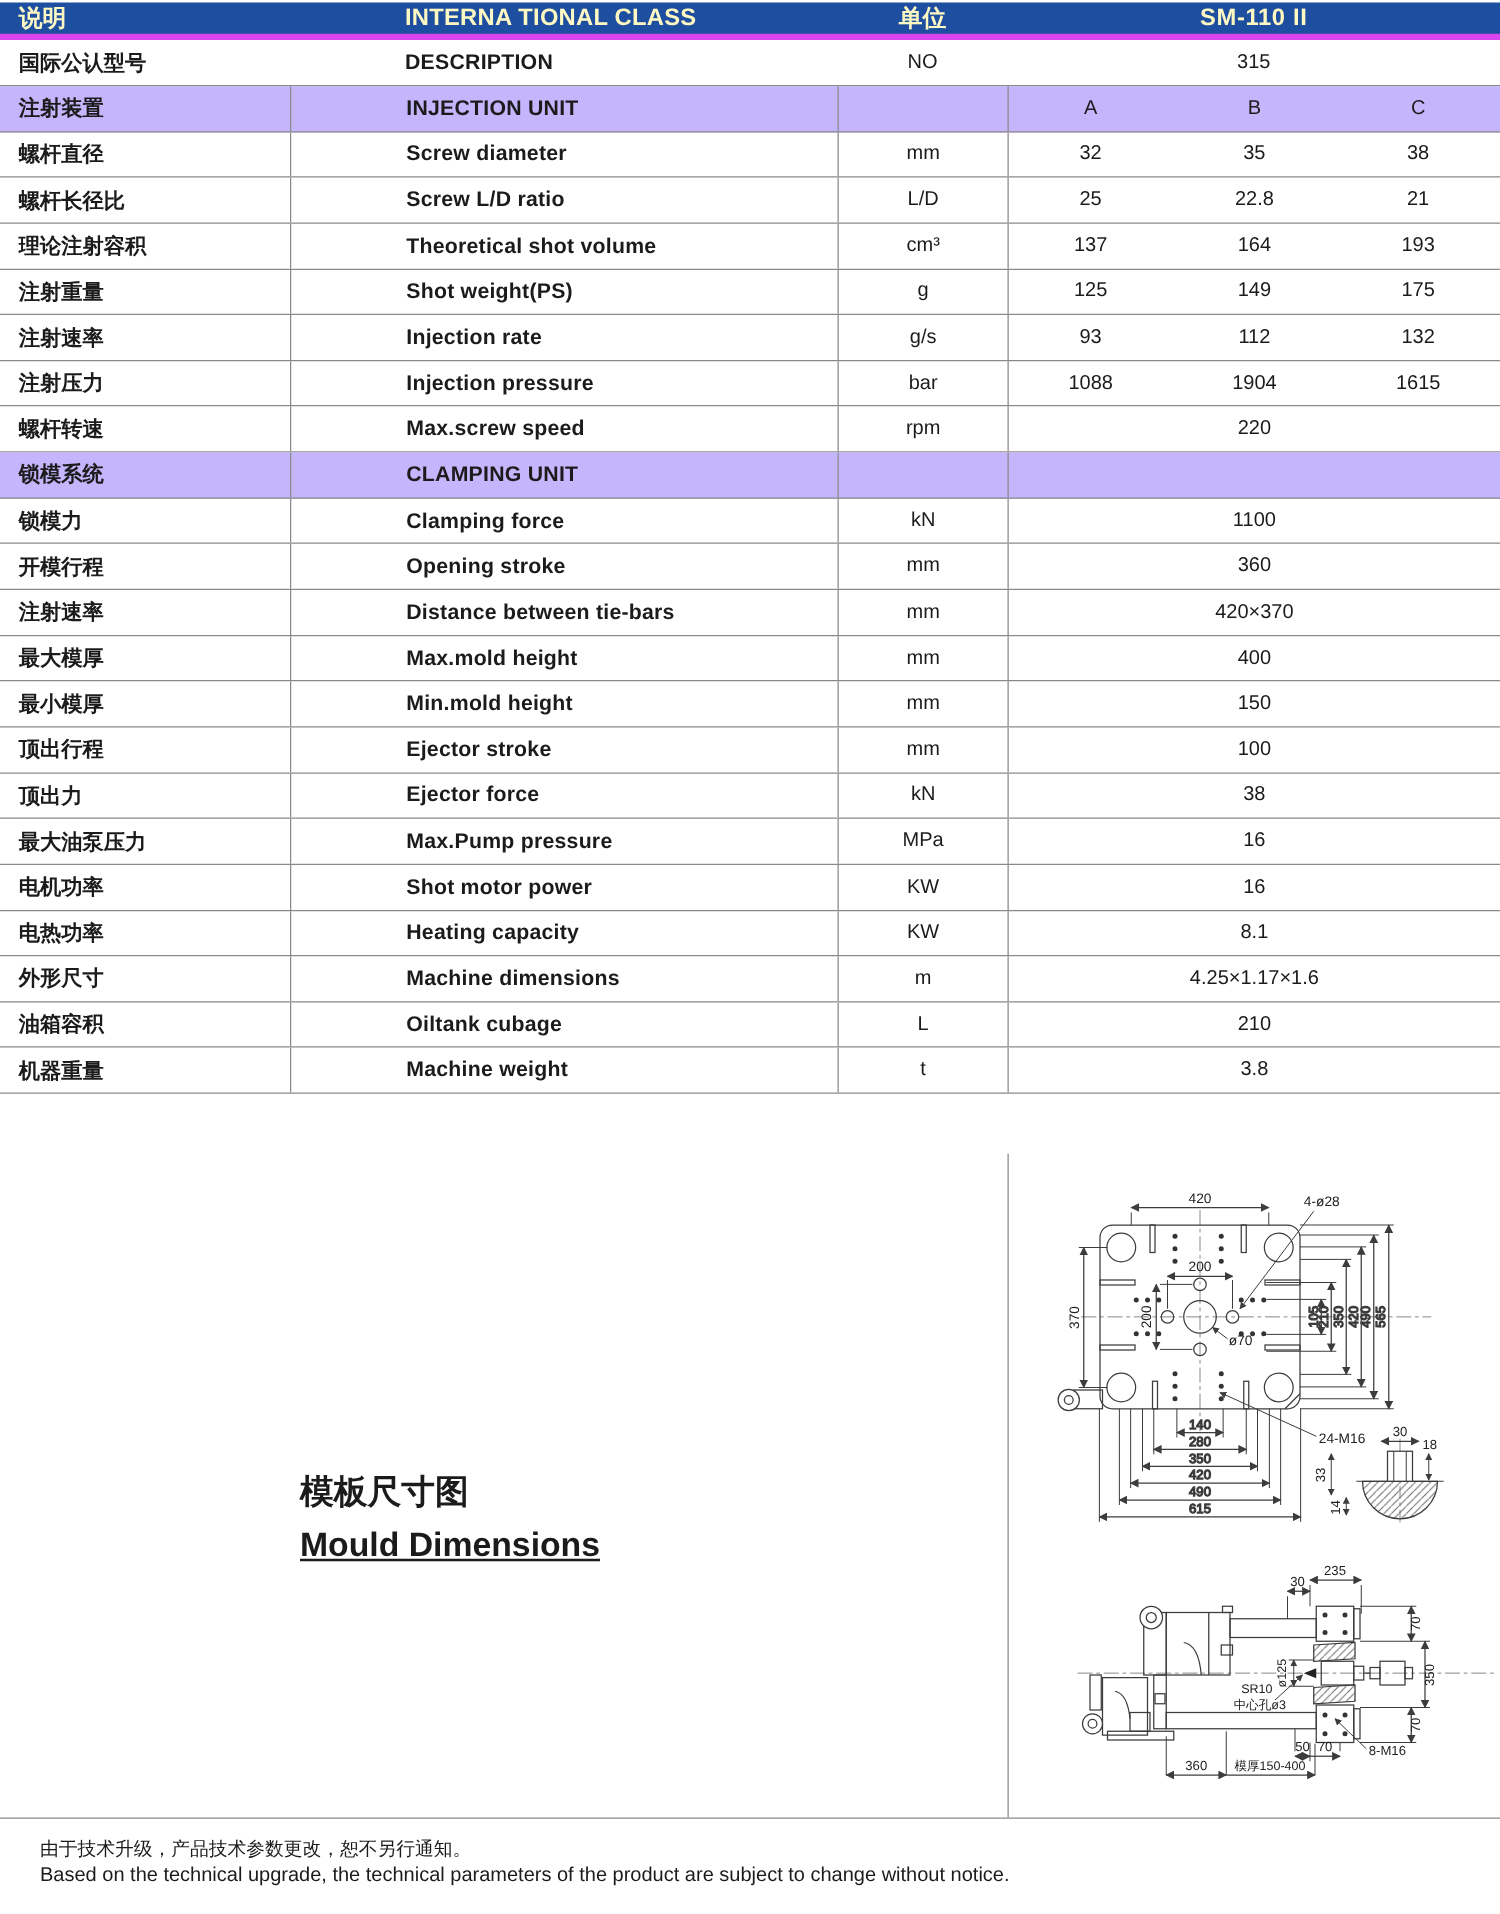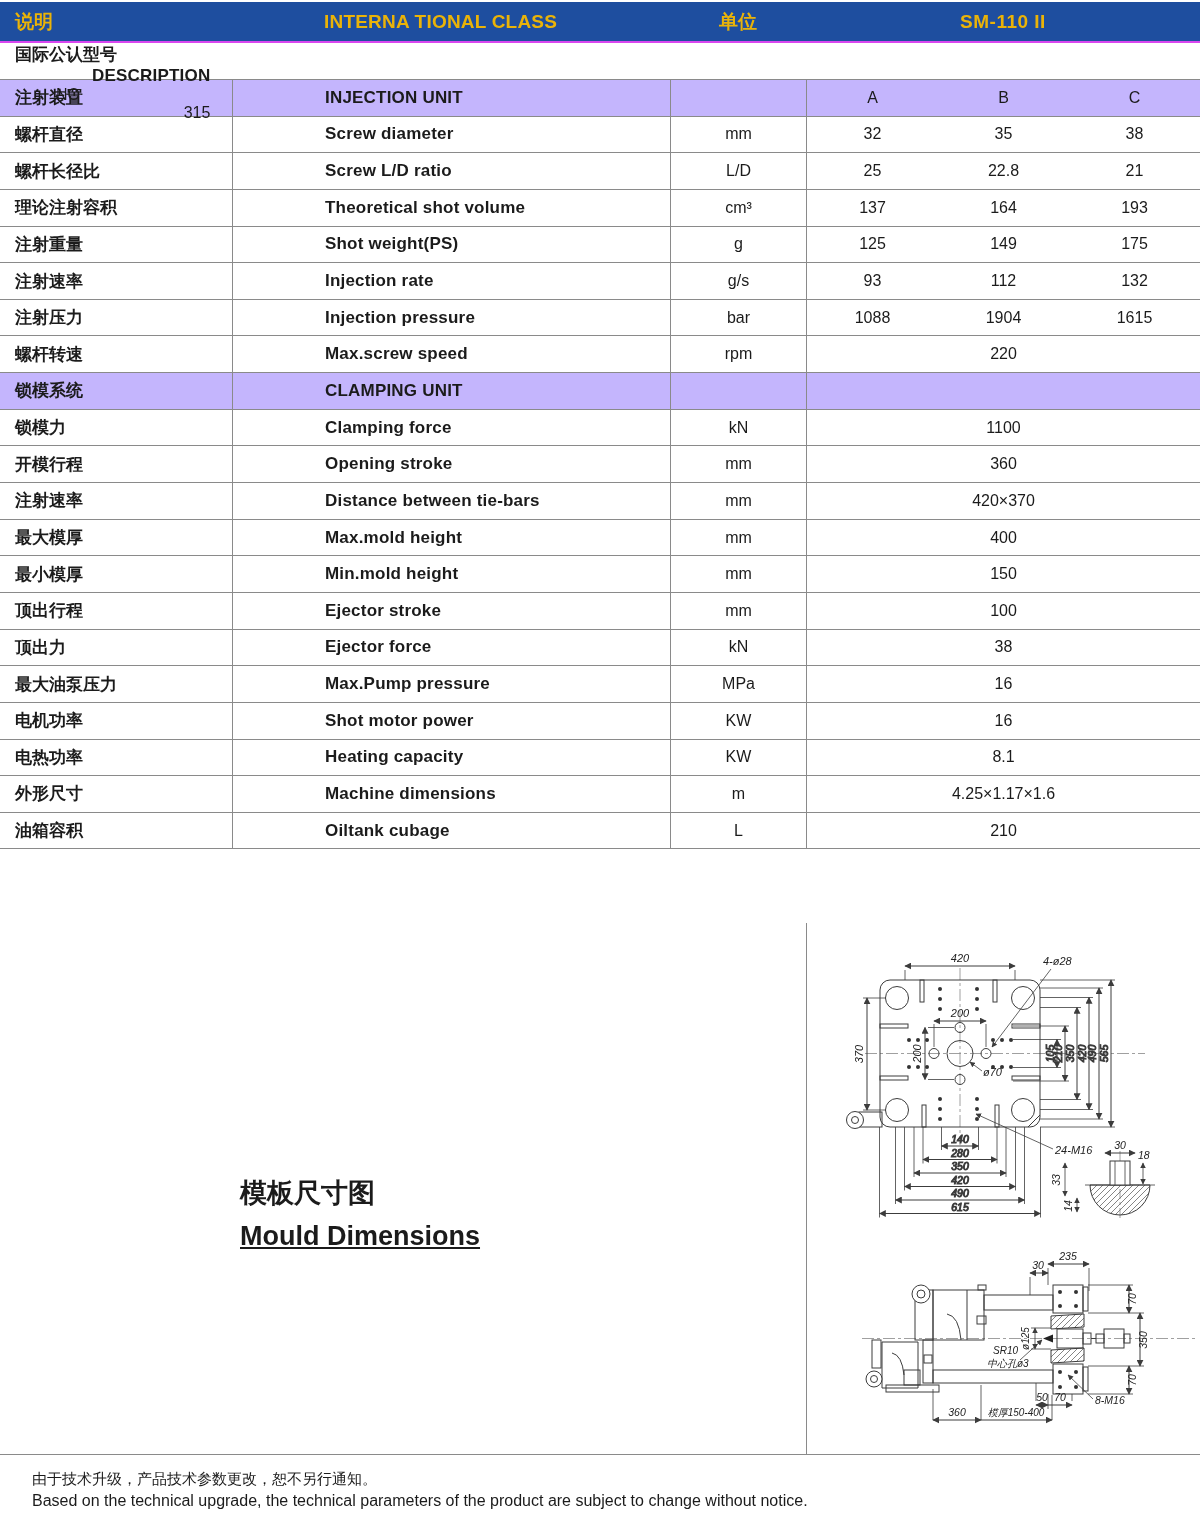--- a/index.html
+++ b/index.html
@@ -1,42 +1,42 @@
 <!DOCTYPE html>
 <html><head>
 <meta charset="utf-8">
 <style>
   html,body{margin:0;padding:0;background:#fff;}
   .page{position:relative;width:1200px;height:1531px;background:#fff;overflow:hidden;
         font-family:"Liberation Sans","DejaVu Sans",sans-serif;color:#1b1b1b;}
   
   .tbl{position:absolute;left:0;top:2px;width:1200px;}
   .row{display:flex;align-items:stretch;border-bottom:1px solid #8a8a8a;box-sizing:border-box;}
-  .row.head{background:#1e4e9f;color:#eab308;height:41px;border-bottom:2px solid #d946ef;}
-  .row.model{height:37px;flex-direction:column;}
+  .row.head{background:#1e4e9f;color:#fef9c3;height:30px;border-bottom:5px solid #d946ef;}
+  .row.model{height:37px;}
   .row.r{height:36.65px;}
   .row.sec{background:#c4b5fd;}
   .c1,.c2,.c3{display:flex;align-items:center;box-sizing:border-box;}
   .c1{width:232px;padding-left:15px;font-weight:bold;font-size:17px;}
   .c2{width:438px;padding-left:92px;font-weight:bold;font-size:17px;letter-spacing:.2px;}
   .c3{width:136px;justify-content:center;font-size:16px;}
   .c4{width:394px;display:flex;box-sizing:border-box;}
   .c4 .v,.c4 .one{flex:1;display:flex;align-items:center;justify-content:center;font-size:16px;}
   .row.head .c3{font-weight:bold;font-size:19px;}
   .row.head .c1,.row.head .c2{font-size:19px;}
   .c4.center{justify-content:center;align-items:center;font-size:16px;}
   .row.head .c4.center{font-weight:bold;font-size:19px;letter-spacing:.5px;}
   .row.sec .c2,.row.sec .c3,.row.sec .c4,
   .row.r .c2,.row.r .c3,.row.r .c4{border-left:1px solid #8a8a8a;}
   
   .draw{position:absolute;left:0;top:923px;width:1200px;height:532px;border-bottom:1px solid #8a8a8a;box-sizing:border-box;}
   .draw-left{position:absolute;left:0;top:0;width:806px;height:532px;}
   .dtitle-cn{position:absolute;left:240px;top:252px;font-size:27px;font-weight:bold;}
   .dtitle-en{position:absolute;left:240px;top:298px;font-size:27px;font-weight:bold;text-decoration:underline;}
-  .draw-right{position:absolute;left:806px;top:0;width:393px;height:531px;border-left:1px solid #8a8a8a;font-style:italic;}
+  .draw-right{position:absolute;left:806px;top:0;width:393px;height:531px;border-left:1px solid #8a8a8a;}
   svg text{font-family:"Liberation Sans","DejaVu Sans",sans-serif;fill:#222;}
   
   .foot{position:absolute;left:4px;margin-left:28px;}
   .foot.cn{top:1470px;font-size:15px;}
   .foot.en{top:1492px;font-size:16px;}
 </style>
 </head>
 <body>
 
 <div class="page">
@@ -226,20 +226,28 @@
           <div class="c4">
             <div class="one">4.25×1.17×1.6</div>
           </div>
         </div>
         <div class="row r data">
           <div class="c1">油箱容积</div>
           <div class="c2">Oiltank cubage</div>
           <div class="c3">L</div>
           <div class="c4">
             <div class="one">210</div>
+          </div>
+        </div>
+        <div class="row r data">
+          <div class="c1">机器重量</div>
+          <div class="c2">Machine weight</div>
+          <div class="c3">t</div>
+          <div class="c4">
+            <div class="one">3.8</div>
           </div>
         </div>
       </div>
   </div>
 
   <div class="draw">
     <div class="draw-left">
       <div class="dtitle-cn">模板尺寸图</div>
       <div class="dtitle-en">Mould Dimensions</div>
     </div>

